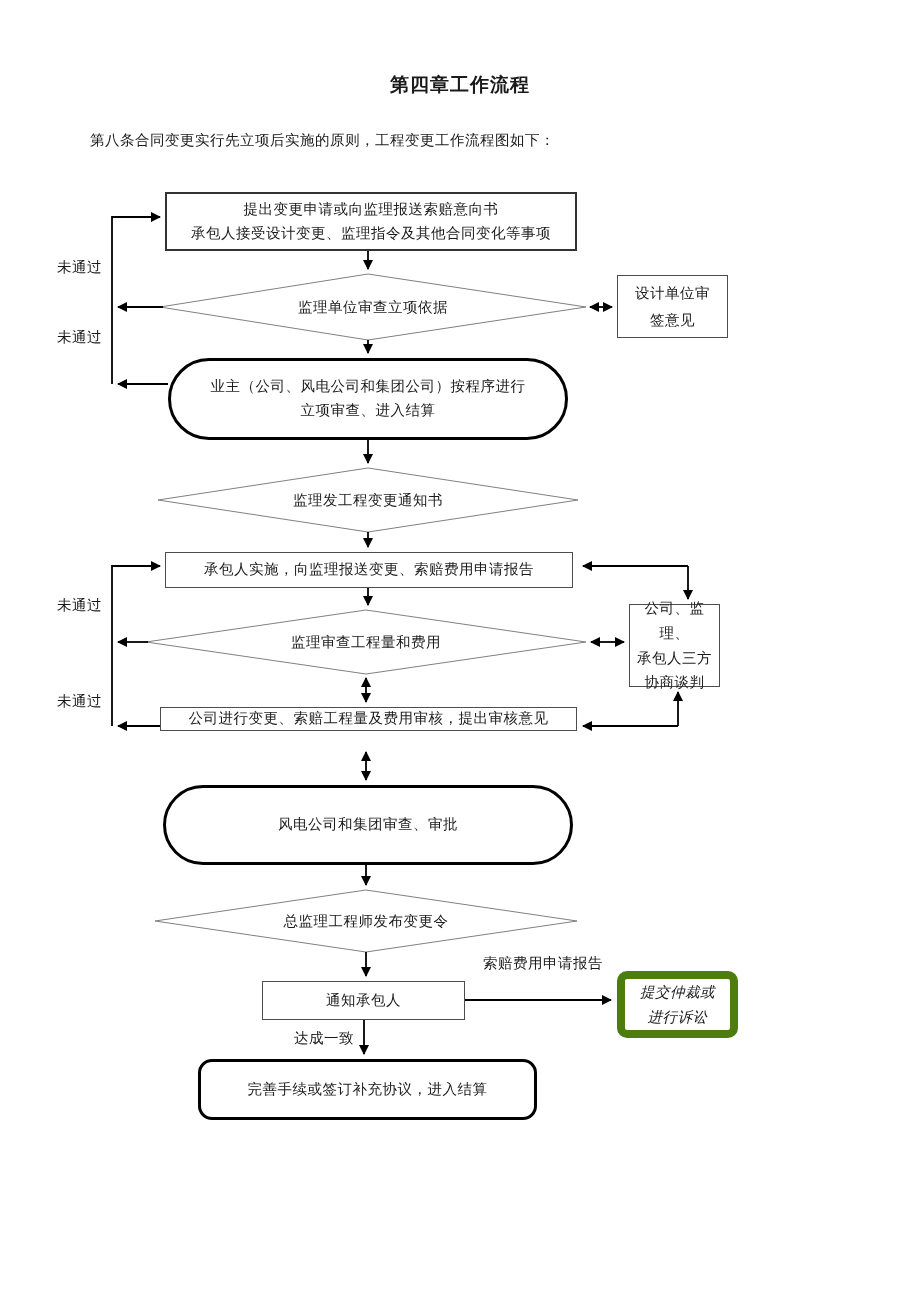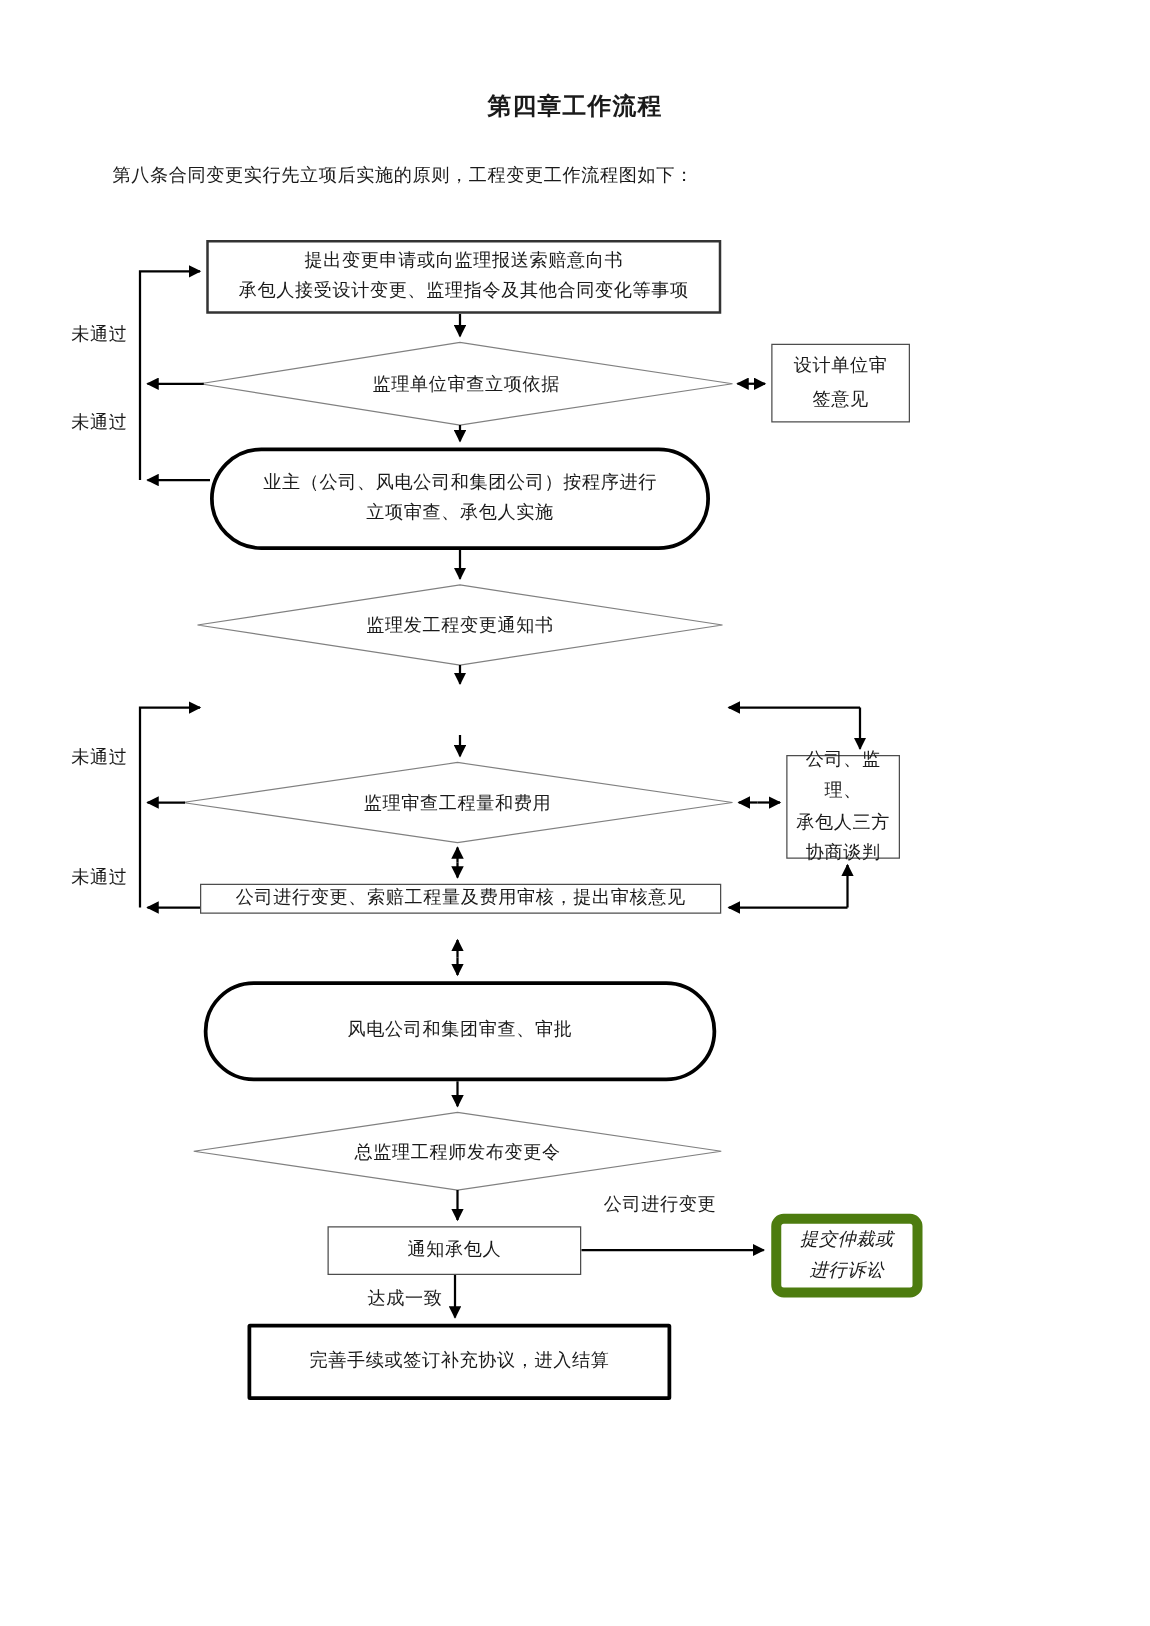--- a/index.html
+++ b/index.html
@@ -36,21 +36,21 @@
     background:#ffffff;
     font-size:14.5px;
     letter-spacing:0.5px;
     line-height:1.65;
     box-sizing:border-box;
   }
   .rect-thin{border:1.6px solid #4d4d4d;}
   .rect-box1{border:2px solid #333333;}
   .stadium{border:3.5px solid #000000;}
   .round-corner{border:8px solid #4d7c0f;border-radius:10px;font-style:italic;}
-  .final-box{border:3.5px solid #000000;border-radius:2px;}
+  .final-box{border:3.5px solid #000000;border-radius:14px;}
   .diamond-label{
     position:absolute;
     display:flex;
     justify-content:center;
     align-items:center;
     text-align:center;
     font-size:14.5px;
     letter-spacing:0.5px;
     pointer-events:none;
   }
@@ -134,27 +134,30 @@
     <span>监理单位审查立项依据</span>
   </div>
 
   <div class="node rect-thin" style="left:617px;top:275px;width:111px;height:63px;line-height:1.8;">
     <div>设计单位审</div>
     <div>签意见</div>
   </div>
 
   <div class="node stadium" style="left:168px;top:358px;width:400px;height:82px;border-radius:42px;">
     <div>业主（公司、风电公司和集团公司）按程序进行</div>
-    <div>立项审查、承包人实施</div>
+    <div>立项审查、进入结算</div>
   </div>
 
   <div class="diamond-label" style="left:158px;top:468px;width:420px;height:64px;">
     <span>监理发工程变更通知书</span>
   </div>
 
+  <div class="node rect-thin" style="left:165px;top:552px;width:408px;height:36px;">
+    <div>承包人实施，向监理报送变更、索赔费用申请报告</div>
+  </div>
 
   <div class="diamond-label" style="left:146px;top:610px;width:440px;height:64px;">
     <span>监理审查工程量和费用</span>
   </div>
 
   <div class="node rect-thin" style="left:629px;top:604px;width:91px;height:83px;line-height:1.7;">
     <div>公司、监理、</div>
     <div>承包人三方</div>
     <div>协商谈判</div>
   </div>
@@ -181,16 +184,16 @@
   </div>
 
   <div class="node final-box" style="left:198px;top:1059px;width:339px;height:61px;">
     <div>完善手续或签订补充协议，进入结算</div>
   </div>
 
   <div class="edge-label" style="left:57px;top:258px;">未通过</div>
   <div class="edge-label" style="left:57px;top:328px;">未通过</div>
   <div class="edge-label" style="left:57px;top:596px;">未通过</div>
   <div class="edge-label" style="left:57px;top:692px;">未通过</div>
-  <div class="edge-label" style="left:483px;top:954px;">公司进行变更</div>
+  <div class="edge-label" style="left:483px;top:954px;">索赔费用申请报告</div>
   <div class="edge-label" style="left:294px;top:1029px;">达成一致</div>
 
 </div>
 
 </body></html>

